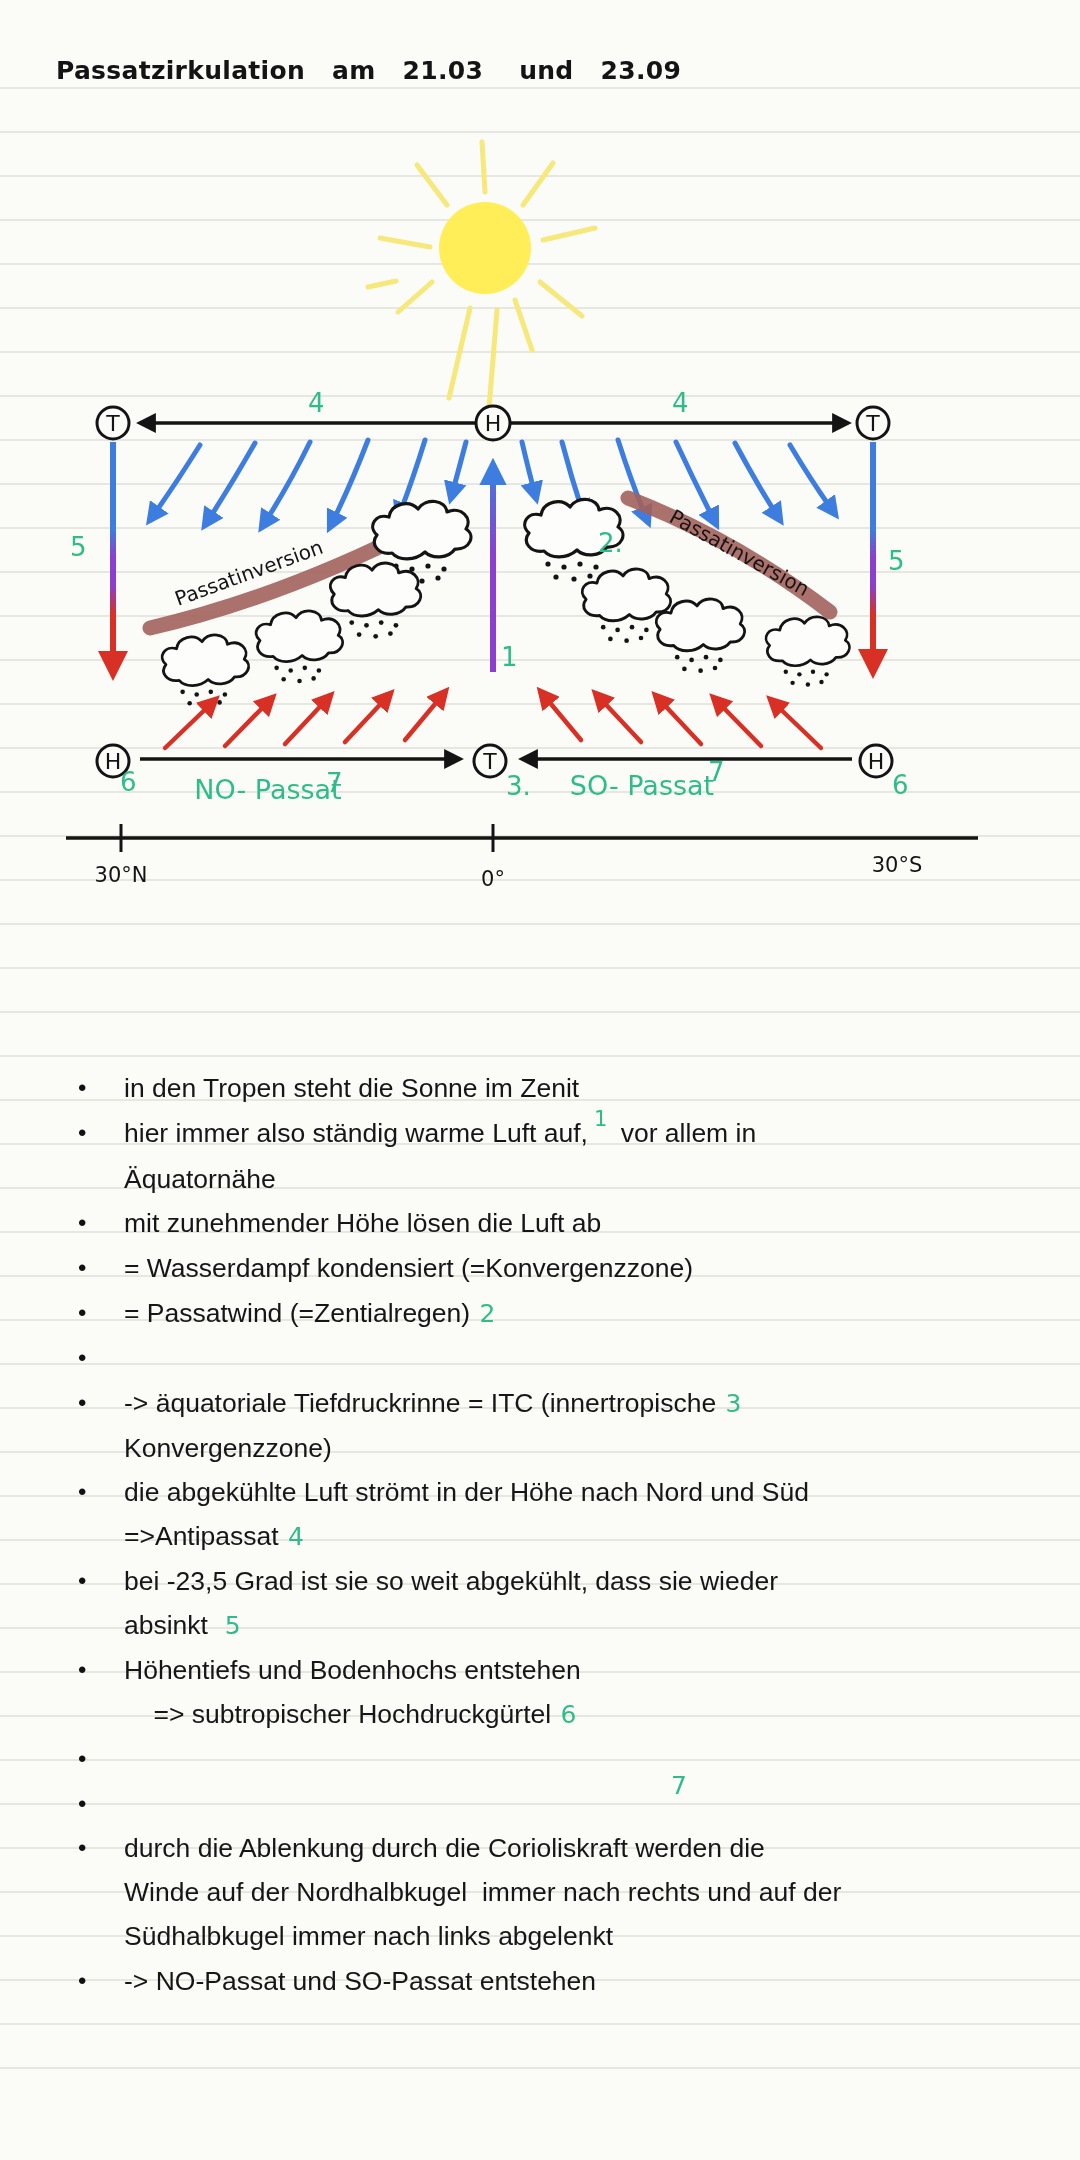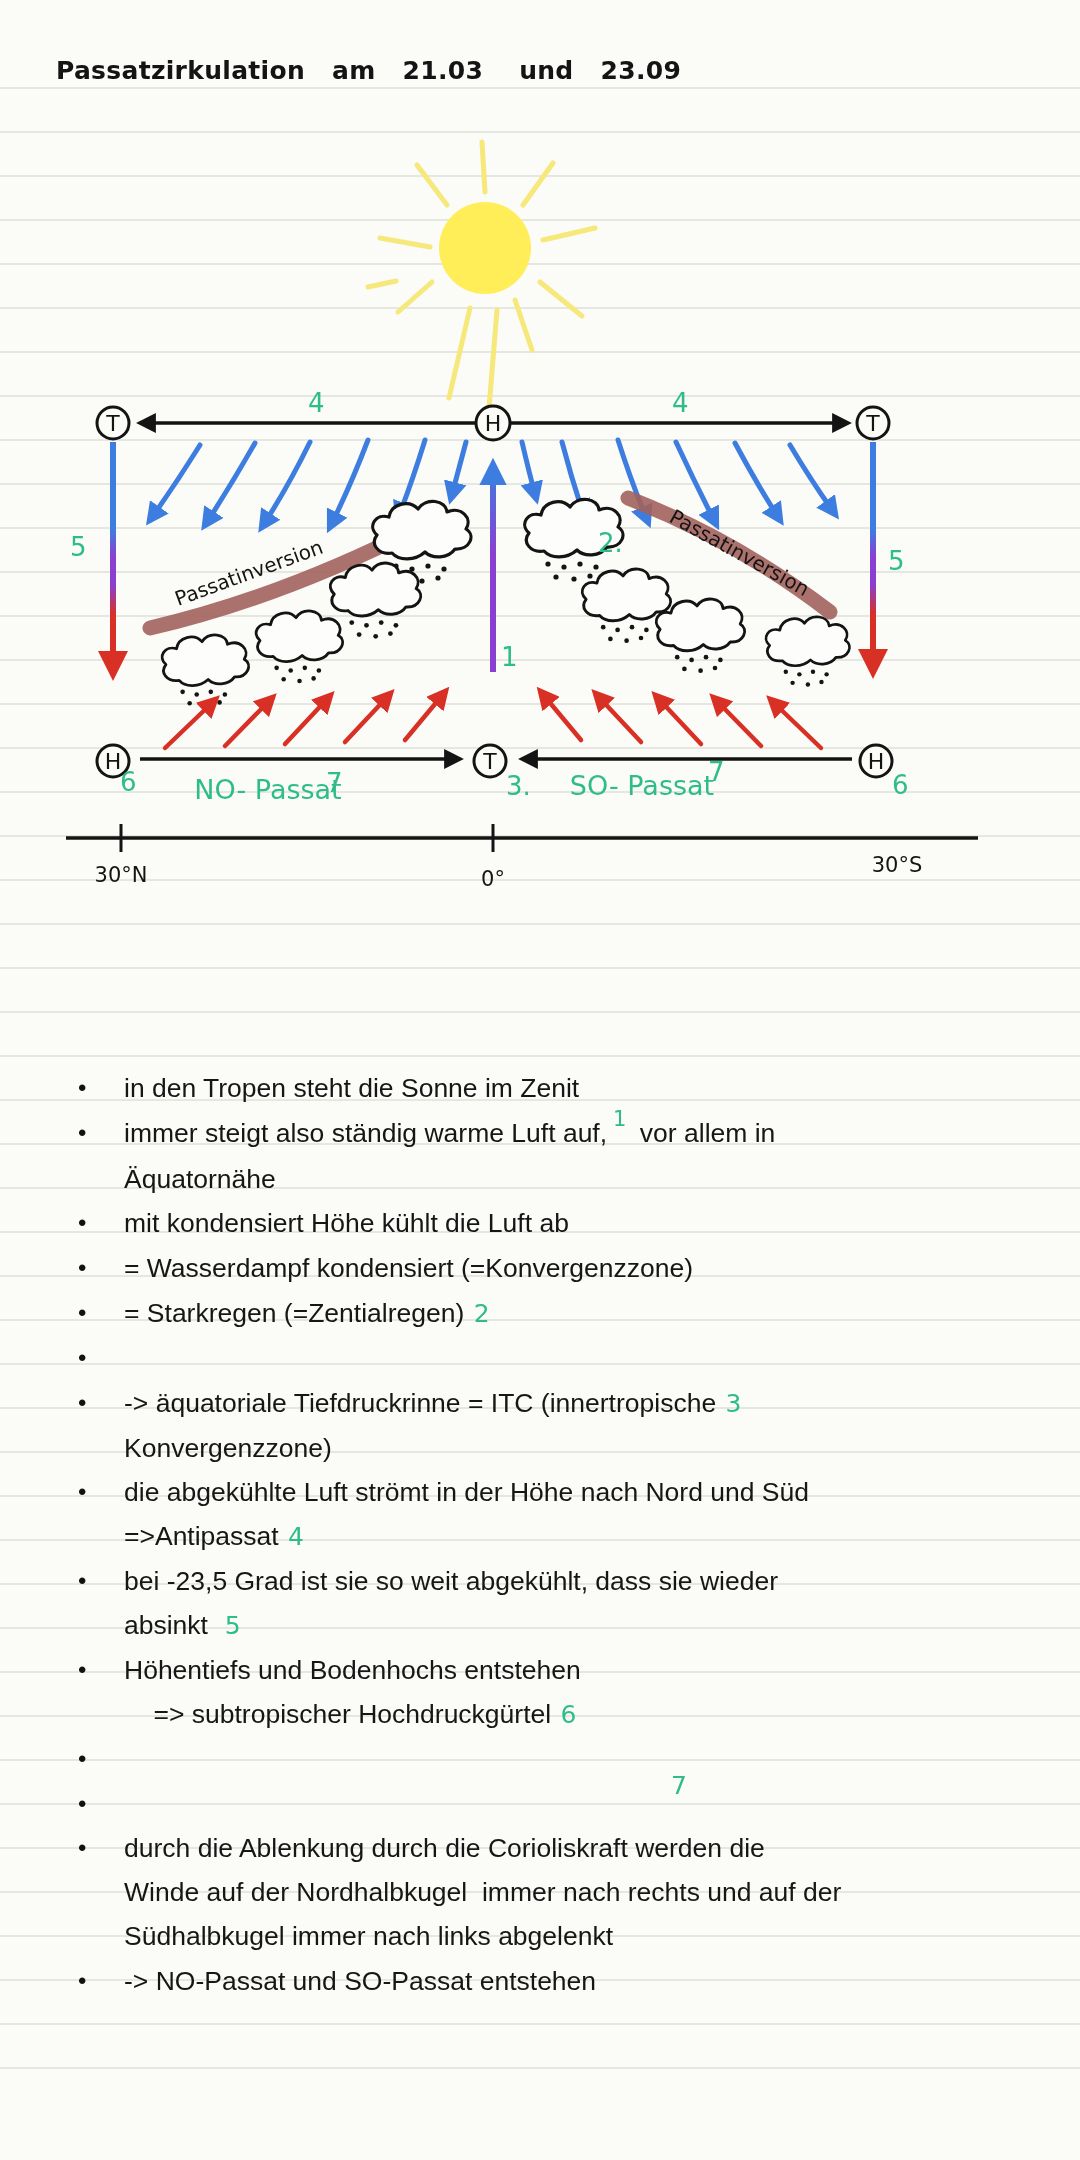--- a/index.html
+++ b/index.html
@@ -198,34 +198,34 @@
     </g>
   </svg>
 
   <ul class="notes">
     <li class="note">
       <span class="bullet">•</span>
       <span class="note-text"><span>in den Tropen steht die Sonne im Zenit</span><span class="mark"></span><span></span></span>
     </li>
     <li class="note">
       <span class="bullet">•</span>
-      <span class="note-text"><span>immer steigt also ständig warme Luft auf,</span><span class="mark mark-raised">1</span><span> vor allem in
+      <span class="note-text"><span>hier immer also ständig warme Luft auf,</span><span class="mark mark-raised">1</span><span> vor allem in
 Äquatornähe</span></span>
     </li>
     <li class="note">
       <span class="bullet">•</span>
-      <span class="note-text"><span>mit kondensiert Höhe kühlt die Luft ab</span><span class="mark"></span><span></span></span>
+      <span class="note-text"><span>mit zunehmender Höhe lösen die Luft ab</span><span class="mark"></span><span></span></span>
     </li>
     <li class="note">
       <span class="bullet">•</span>
       <span class="note-text"><span>= Wasserdampf kondensiert (=Konvergenzzone)</span><span class="mark"></span><span></span></span>
     </li>
     <li class="note">
       <span class="bullet">•</span>
-      <span class="note-text"><span>= Starkregen (=Zentialregen) </span><span class="mark">2</span><span></span></span>
+      <span class="note-text"><span>= Passatwind (=Zentialregen) </span><span class="mark">2</span><span></span></span>
     </li>
     <li class="note">
       <span class="bullet">•</span>
       <span class="note-text"><span class="mark"></span><span></span></span>
     </li>
     <li class="note">
       <span class="bullet">•</span>
       <span class="note-text"><span>-&gt; äquatoriale Tiefdruckrinne = ITC (innertropische </span><span class="mark">3</span><span>
 Konvergenzzone)</span></span>
     </li>

